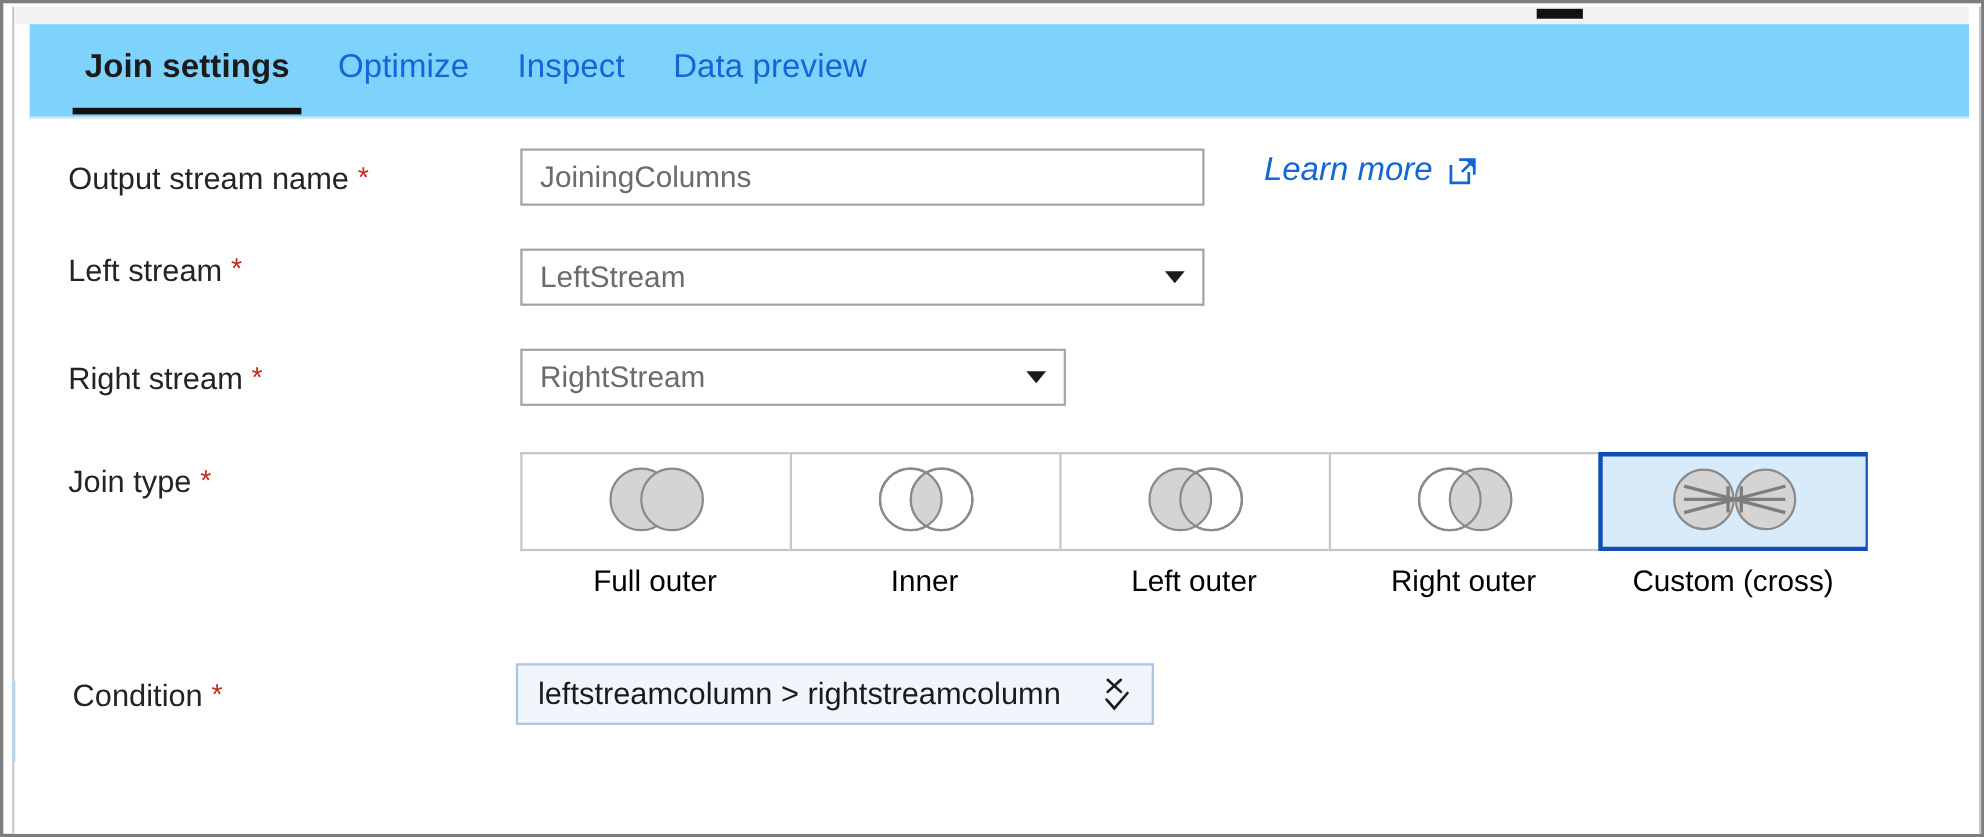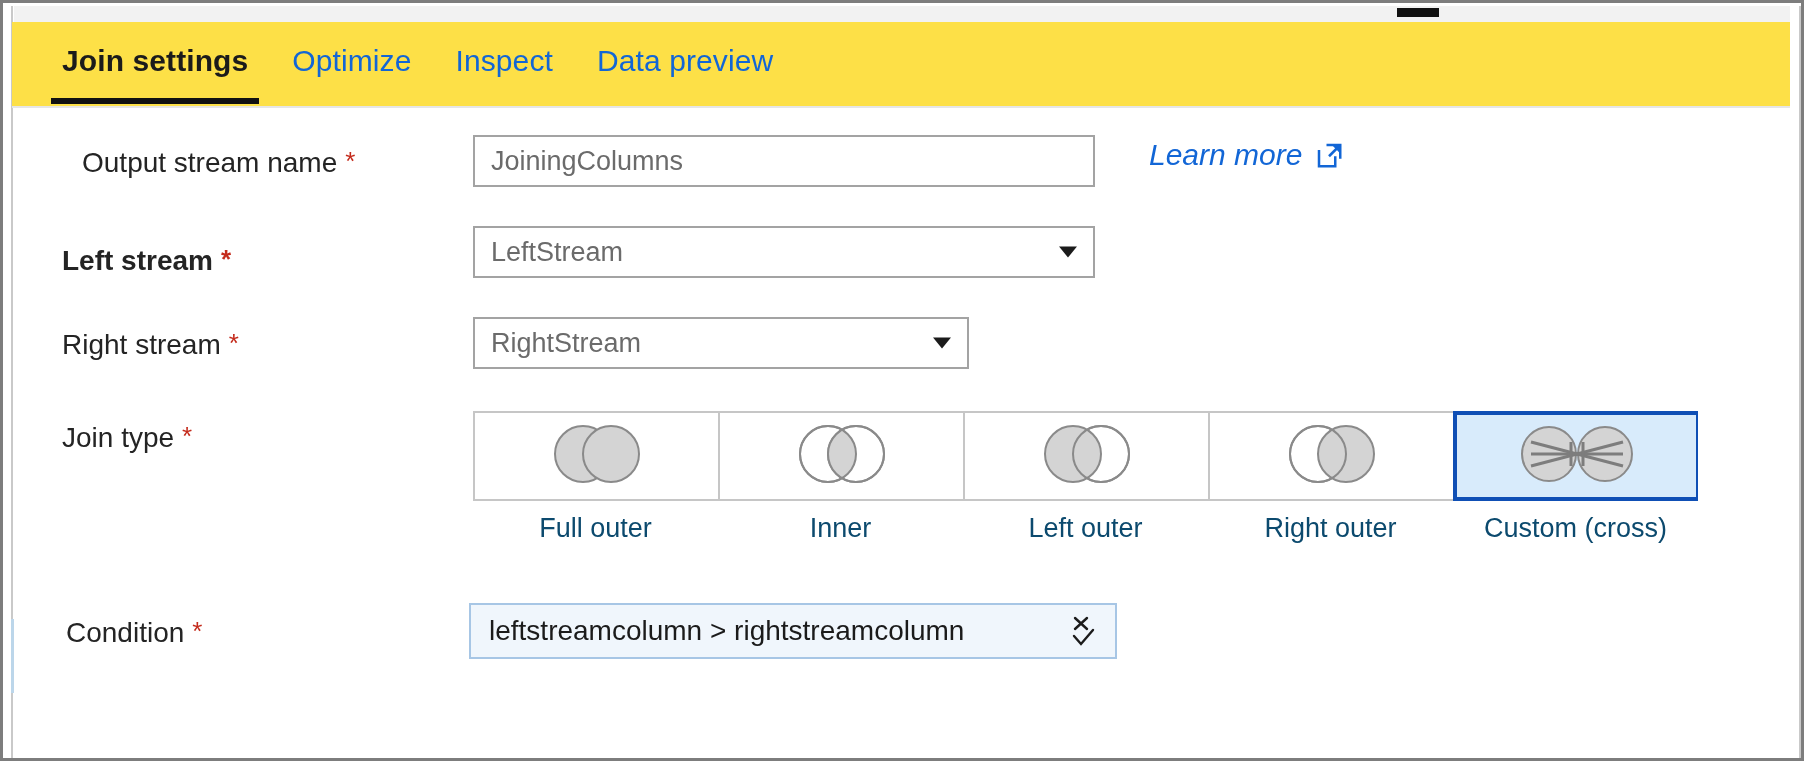--- a/index.html
+++ b/index.html
@@ -48,24 +48,24 @@
   .top-strip {
     position: absolute;
     left: 11px; top: 3px;
     right: 11px; height: 16px;
     background: #f2f2f2;
   }
 
   
   .tabbar {
     position: absolute;
-    left: 9px; top: 19px;
+    left: 24px; top: 19px;
     right: 11px;
     height: 86px;
-    background: #fde047;
+    background: #7dd3fc;
     border-bottom: 2px solid #e6e6e6;
   }
   .tabs {
     position: absolute;
     left: 28px; top: 0px;
     display: flex;
     align-items: flex-start;
     height: 86px;
   }
   .tab {
@@ -190,21 +190,21 @@
   .card-wrap:last-child .card { border-right-width: 2px; }
   .card.selected {
     border: 4px solid #0f4fb5;
     background: #d8ebfb;
     z-index: 3;
   }
   .card-label {
     margin-top: 12px;
     text-align: center;
     font-size: 27px;
-    color: #0c4a6e;
+    color: #000000;
     white-space: nowrap;
   }
 </style>
 </head>
 <body>
 
 <div class="screen">
 
   <div class="inner-frame"></div>
   <div class="top-strip"></div>
@@ -223,40 +223,40 @@
         <span>Inspect</span>
       </div>
       <div class="tab">
         <span>Data preview</span>
       </div>
     </div>
   </div>
 
   <div class="form">
 
-    <div class="lbl" style="left:48px; top:38px;margin-left:20px;">
+    <div class="lbl" style="left:48px; top:38px;">
       <span>Output stream name</span><span class="req">*</span>
     </div>
     <div class="tbox" style="left:459px; top:27px; width:622px;">
       <span>JoiningColumns</span>
     </div>
 
     <div class="learn" style="left:1135px; top:30px;">
       <span>Learn more</span>
       <span style="display:inline-flex;">
         <svg width="30" height="30" viewBox="0 0 24 24" fill="none">
           <path d="M4 8 L4 21 L17 21 L17 13" stroke="#1266d6" stroke-width="2"></path>
           <path d="M10 4 L21 4 L21 15" stroke="#1266d6" stroke-width="2"></path>
           <path d="M21 4 L12 13" stroke="#1266d6" stroke-width="2"></path>
           <path d="M21 4 L14.5 4.2 L20.8 10.5 Z" fill="#1266d6"></path>
         </svg>
       </span>
     </div>
 
-    <div class="lbl" style="left:48px; top:136px;font-weight:bold;">
+    <div class="lbl" style="left:48px; top:121px;">
       <span>Left stream</span><span class="req">*</span>
     </div>
     <div class="tbox dd" style="left:459px; top:118px; width:622px;">
       <span>LeftStream</span>
       <span class="caret"></span>
     </div>
 
     <div class="lbl" style="left:48px; top:220px;">
       <span>Right stream</span><span class="req">*</span>
     </div>
@@ -346,21 +346,21 @@
           </span>
         </div>
         <div class="card-label">Custom (cross)</div>
       </div>
 
     </div>
 
     <div class="lbl" style="left:52px; top:508px;">
       <span>Condition</span><span class="req">*</span>
     </div>
-    <div class="expr" style="left:455px; top:495px; width:648px;">
+    <div class="expr" style="left:455px; top:495px; width:580px;">
       <span>leftstreamcolumn &gt; rightstreamcolumn</span>
       <span class="expr-icon">
         <svg width="32" height="34" viewBox="0 0 32 34">
           <g stroke="#1b1b1b" stroke-width="2.4" fill="none" stroke-linecap="round">
             <path d="M8 4 L20 15"></path>
             <path d="M20 4 L8 15"></path>
             <path d="M7 22 L14 30 L26 16"></path>
           </g>
         </svg>
       </span>

